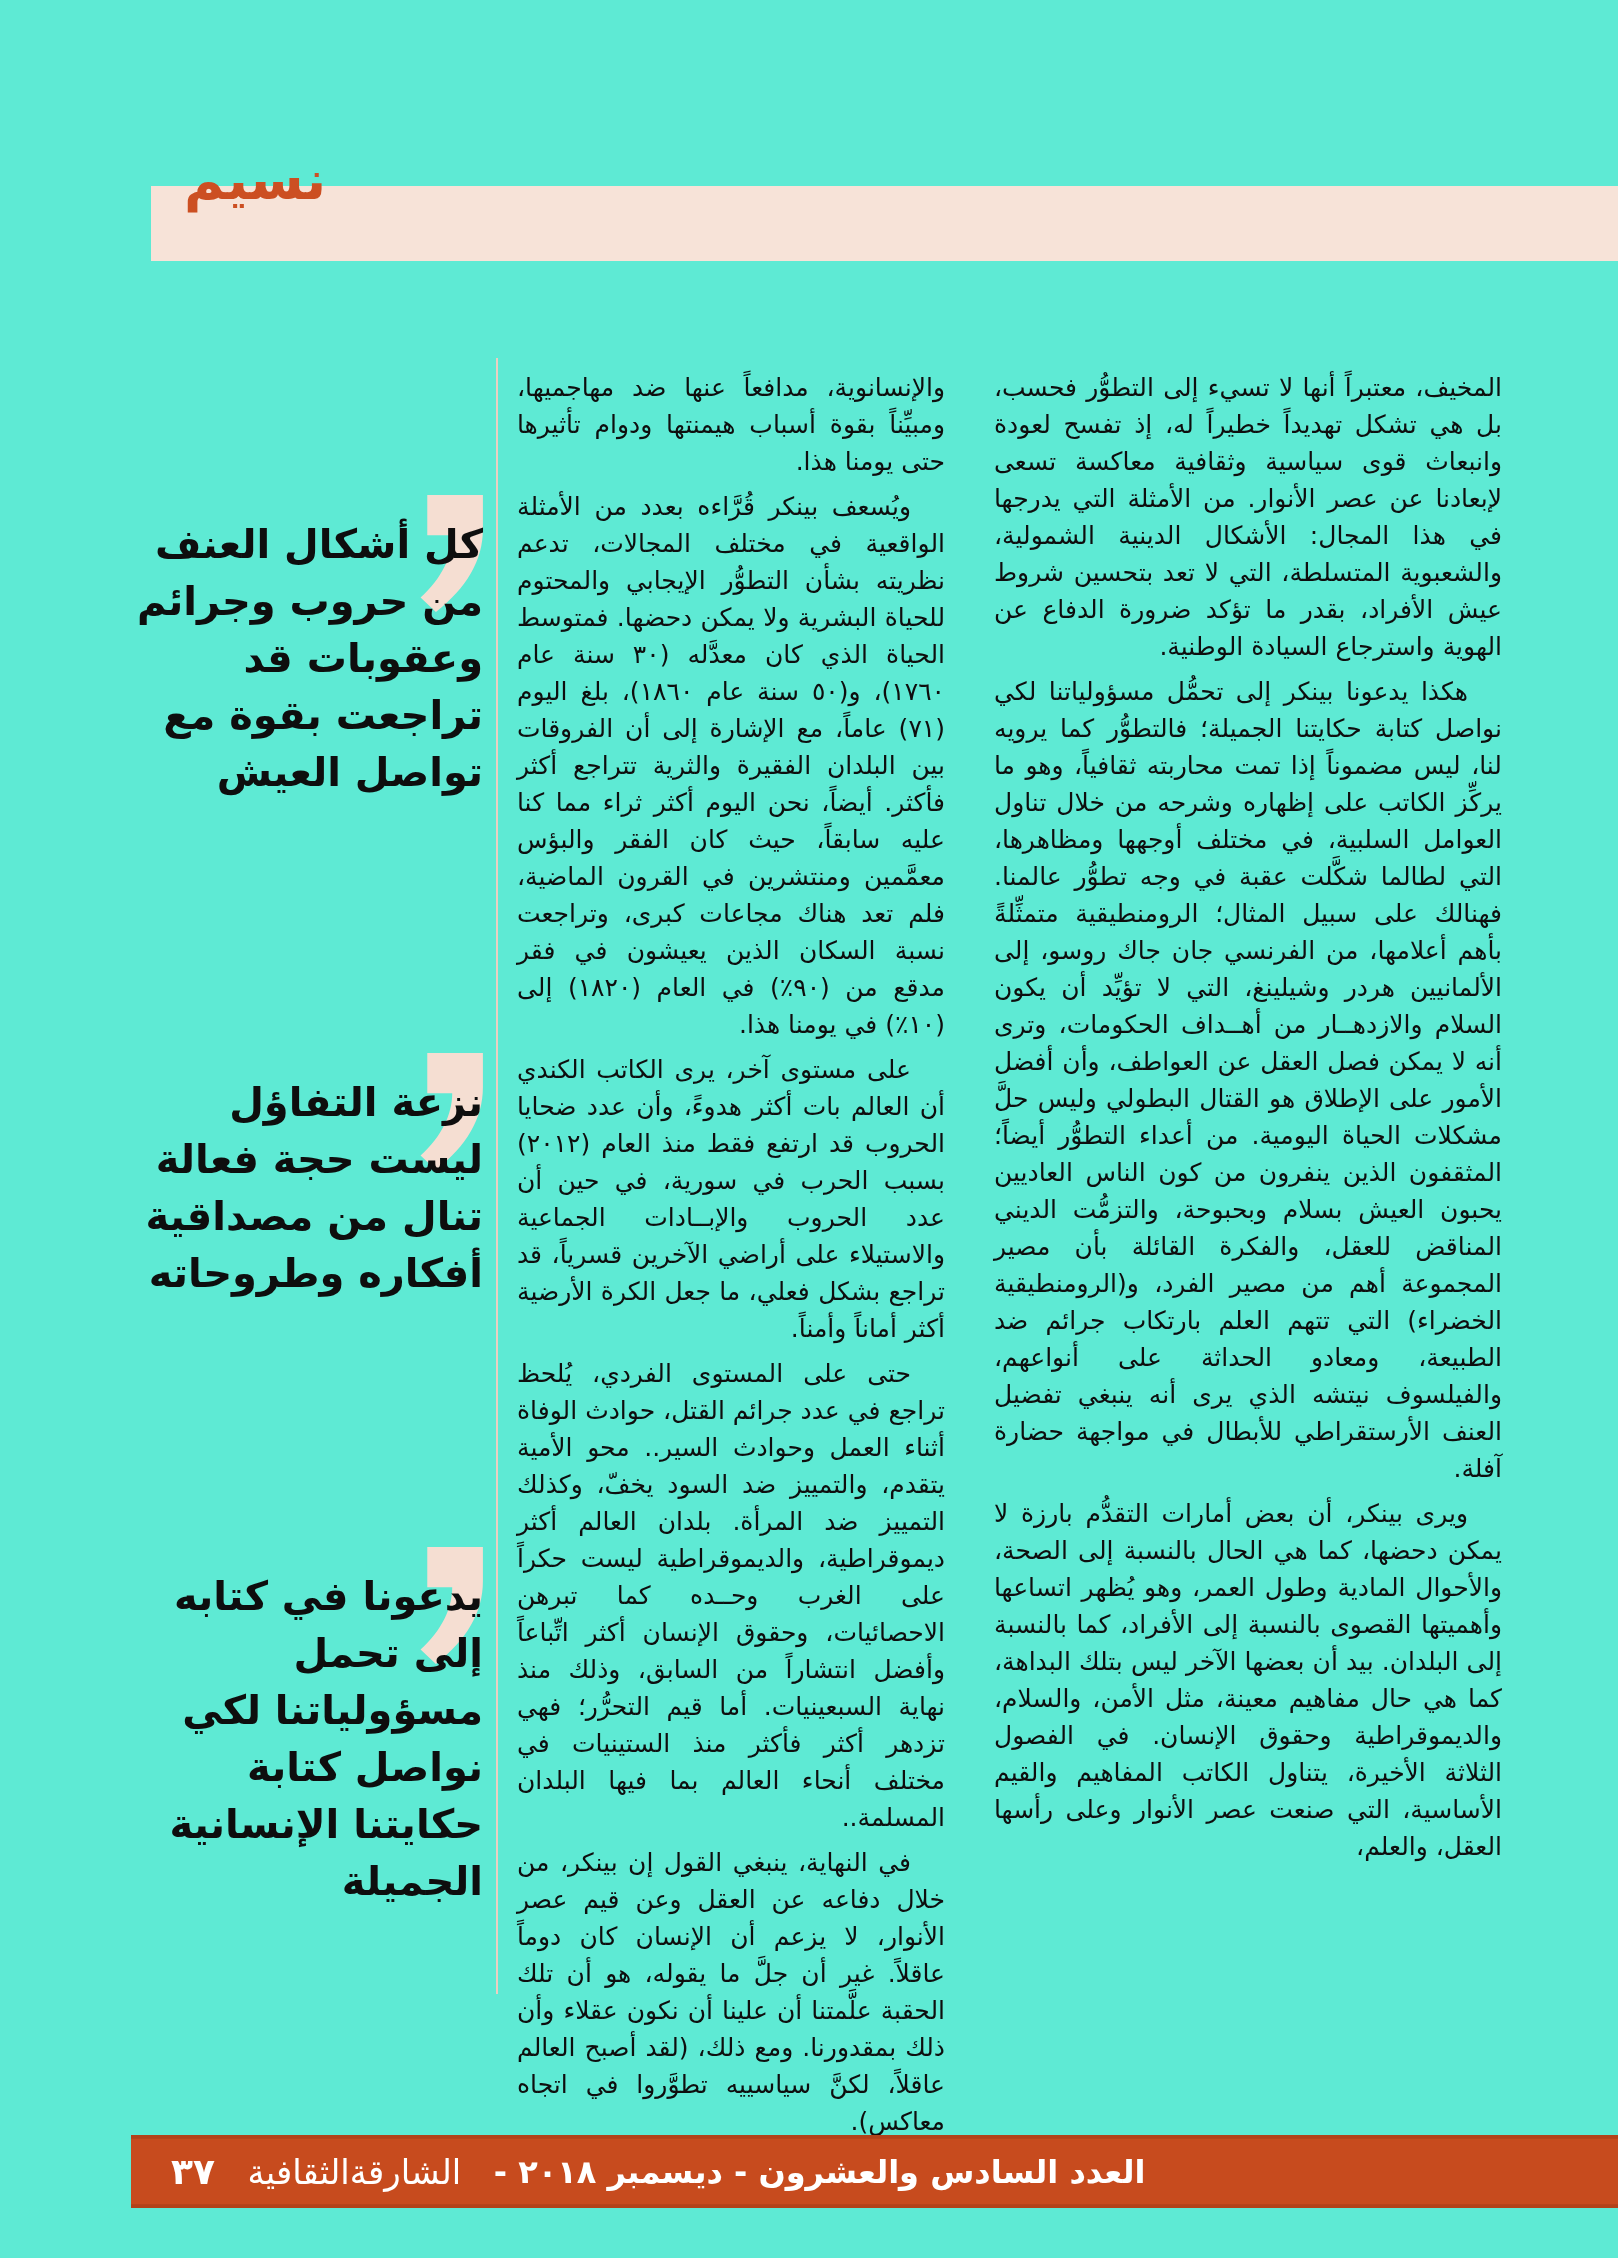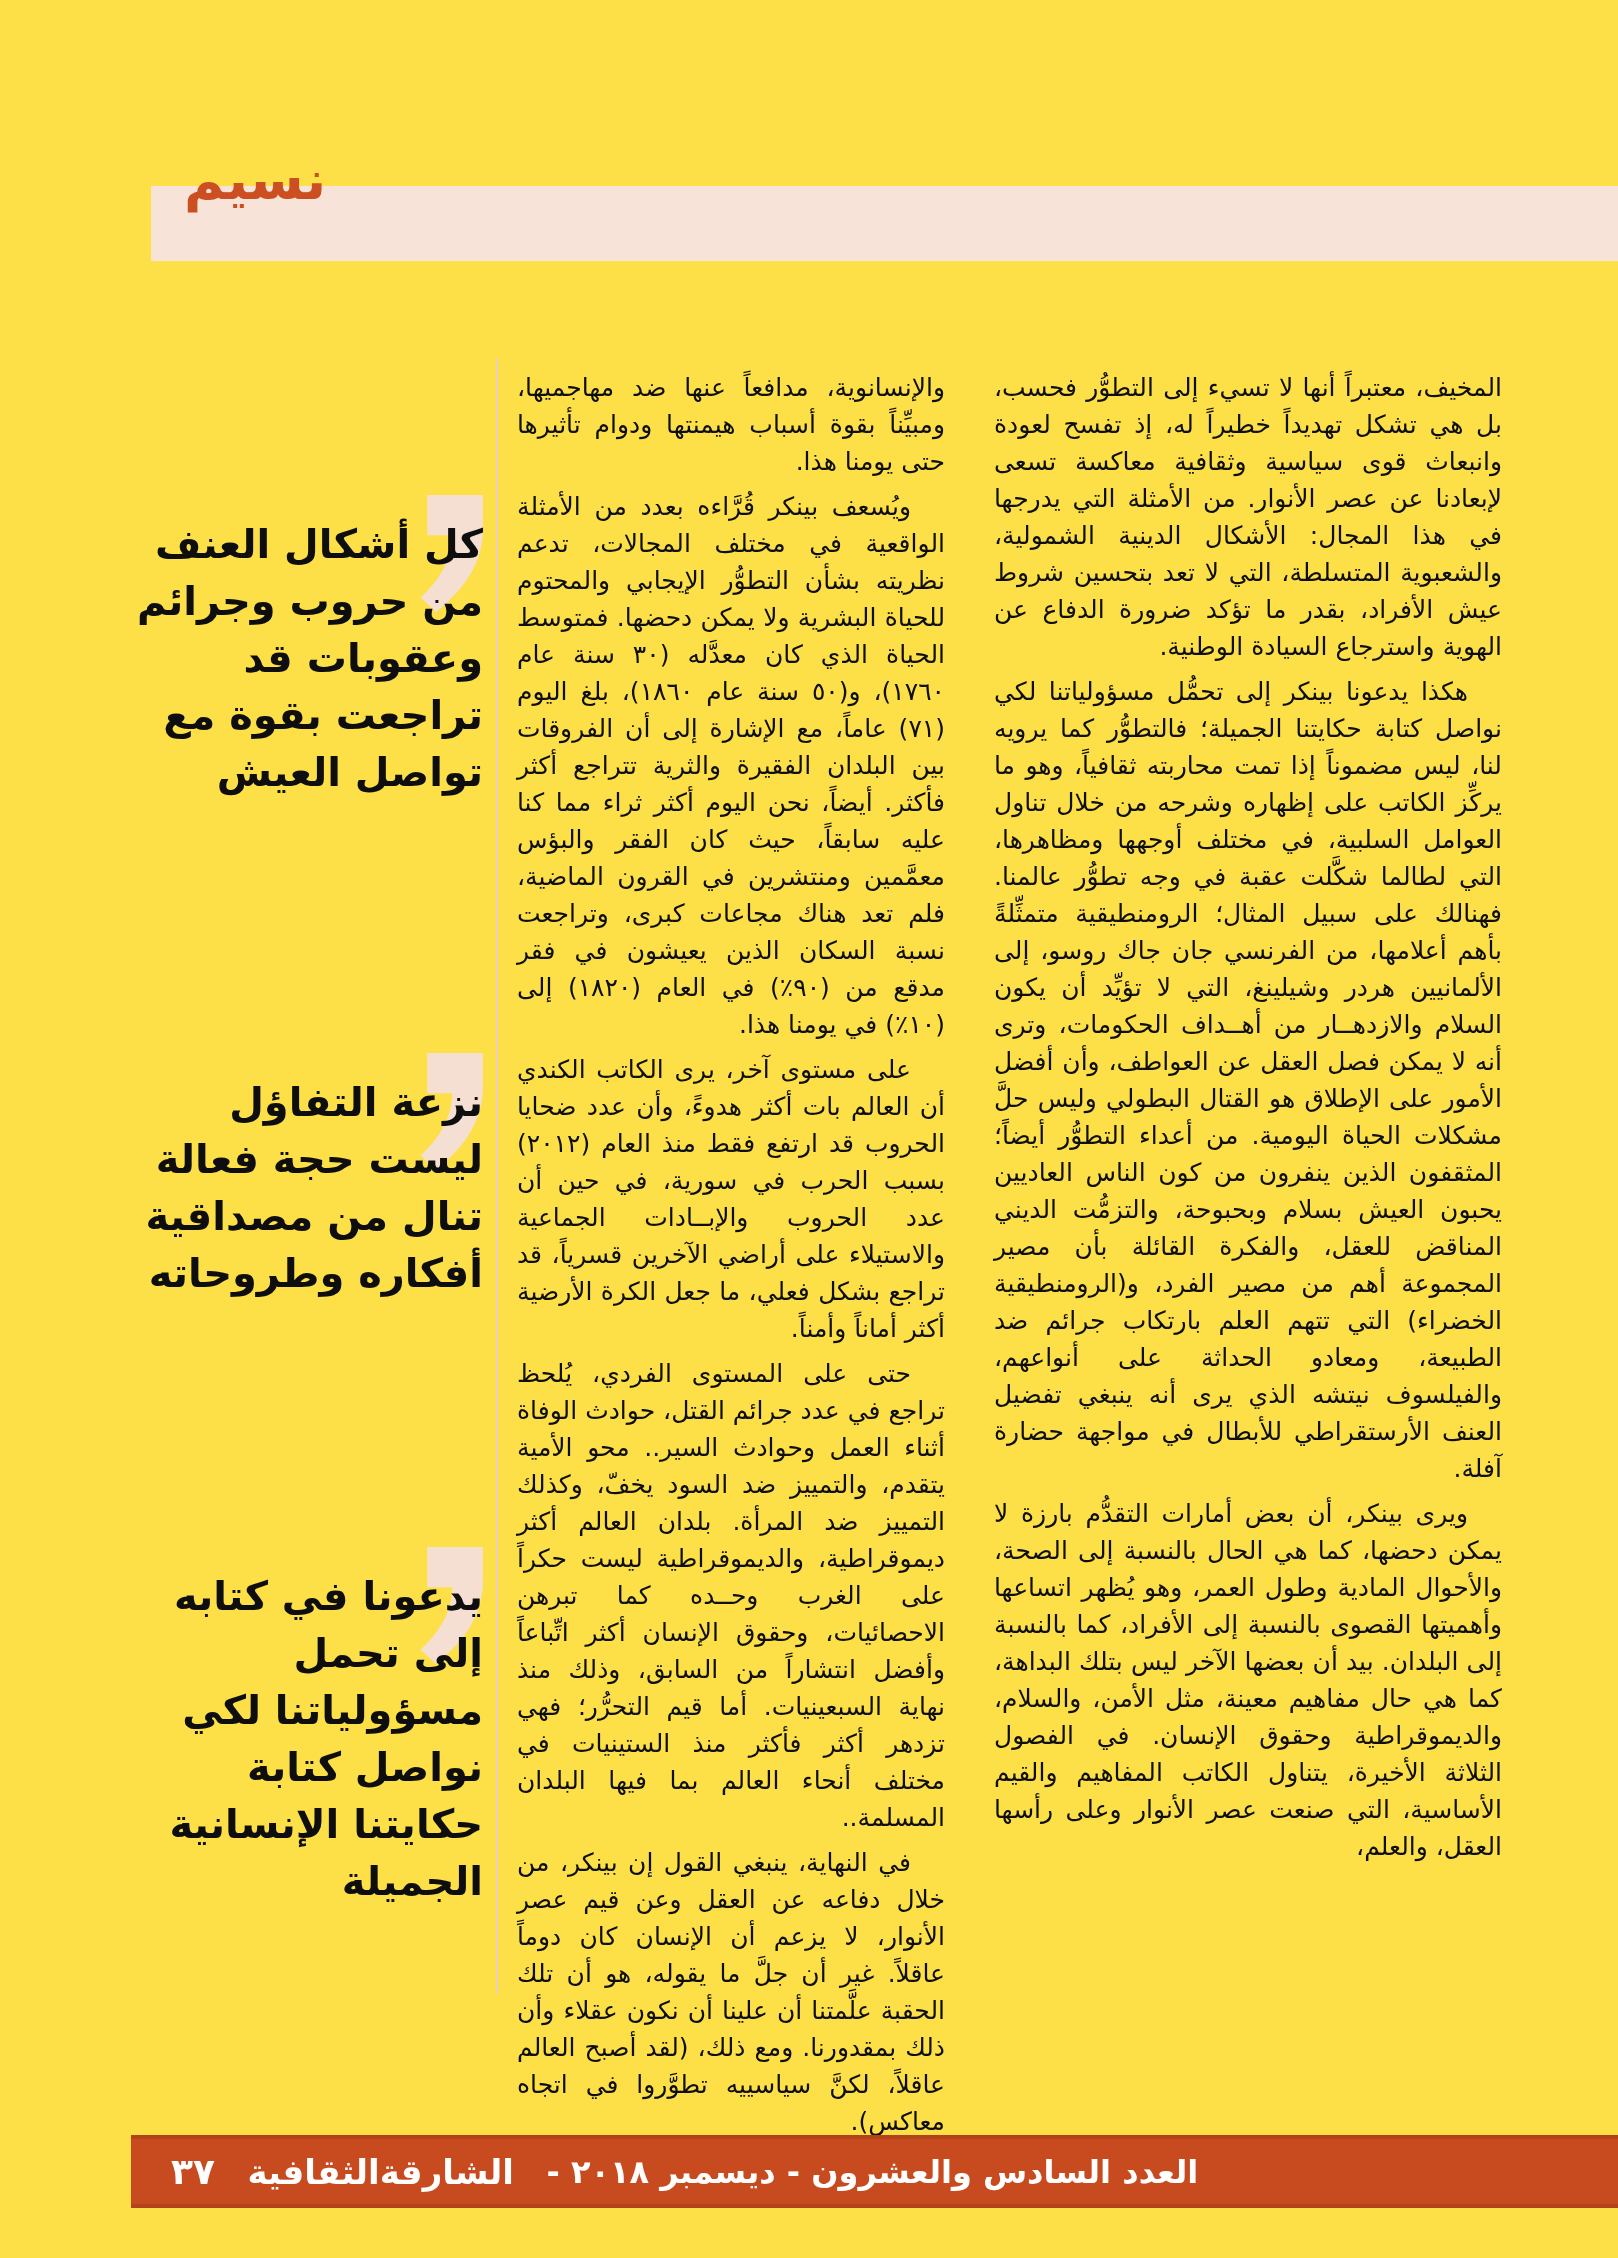--- a/index.html
+++ b/index.html
@@ -6,21 +6,21 @@
     --accent:#CC4F22;
     --footer_bar:#C74B1E;
     --band:#F7E3D8;
     --quote_mark:#F5DED2;
     --divider:#ECCFC1;
     --text:#0E0E0E;
   }
   *{box-sizing:border-box;}
   html,body{margin:0;padding:0;background:#ffffff;}
   body{font-family:"DejaVu Sans",sans-serif;}
-  .page{position:relative;width:1618px;height:2259px;background:#fde047;overflow:hidden;}
+  .page{position:relative;width:1618px;height:2259px;background:#5eead4;overflow:hidden;}
 
   
   .band{position:absolute;left:151px;top:186px;width:1467px;height:75px;background:var(--band);}
   .masthead{position:absolute;left:184px;top:149px;z-index:2;font-size:55px;line-height:63px;
             font-weight:bold;color:var(--accent);direction:rtl;}
 
   
   .pullquote{position:absolute;left:124px;width:359px;direction:rtl;text-align:right;
              font-weight:bold;font-size:40px;line-height:57px;color:var(--text);}
   .pq1{top:516px;}
@@ -39,21 +39,21 @@
   .col-right{left:986px;width:524px;}
   .col p{margin:8px;padding:0;}
   .col p.indent{text-indent:34px;}
 
   
   .footer{position:absolute;left:131px;top:2135px;width:1487px;height:73px;background:var(--footer_bar);
           display:flex;direction:rtl;justify-content:flex-end;align-items:center;gap:32.5px;
           padding-left:40px;color:#ffffff;
           box-shadow:inset 0 3.8px 0 rgba(140,52,16,.35), inset 0 -3.8px 0 rgba(140,52,16,.35);}
   .issue{font-size:32px;font-weight:bold;}
-  .maglogo{font-size:34px;font-weight:bold;letter-spacing:-1px;text-align:center;}
+  .maglogo{font-size:34px;font-weight:normal;letter-spacing:-1px;text-align:center;}
   .pagenum{font-size:36px;font-weight:bold;}
 </style>
 </head>
 <body>
 
 <div class="page">
 
   <div class="band"></div>
   <div class="masthead">نسيم</div>
 

